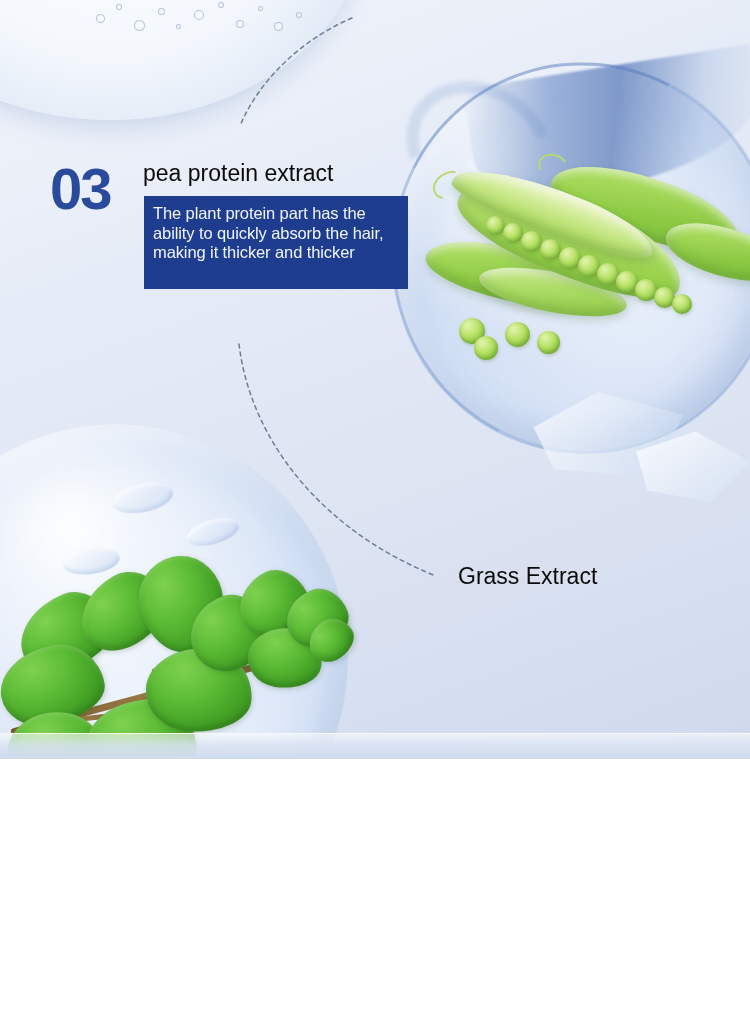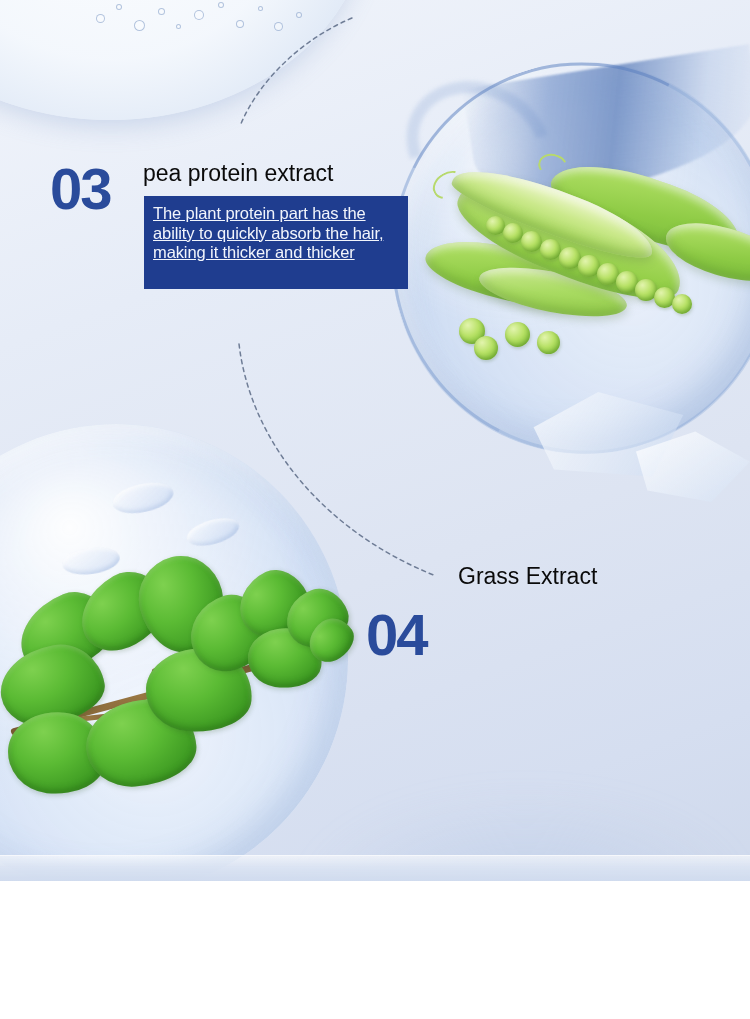--- a/index.html
+++ b/index.html
@@ -3,21 +3,21 @@
 <meta charset="utf-8">
 <style>
   * { margin:0; padding:0; box-sizing:border-box; }
   html, body {
     width:750px; height:1019px;
     font-family:"Liberation Sans", sans-serif;
     overflow:hidden;
   }
   #stage {
     position:relative;
-    width:750px; height:881px;
+    width:750px; height:759px;
     background:
       linear-gradient(160deg,#f2f5fb 0%,#e6ecf7 30%,#dde4f2 62%,#d5def0 85%,#cfd9ec 100%);
     overflow:hidden;
   }
 
   
   .art { position:absolute; pointer-events:none; }
 
   
   .sphere-top-left {
@@ -176,21 +176,20 @@
     white-space:nowrap;
   }
   .callout {
     position:absolute;
     background:#1f3d8f;
     color:#f2f5fc;
     font-size:16.5px;
     line-height:19.5px;
     padding:8px 8px 8px 9px;
     letter-spacing:-0.1px;
-    text-decoration:underline;
   }
   .callout p { margin:0; }
 </style>
 </head>
 <body>
 
 <div id="stage">
 
   <div class="art sphere-top-left"></div>
 
@@ -308,18 +307,17 @@
   </svg>
 
   <div class="num" style="left:50px; top:160px; font-size:58px;">03</div>
 
   <div class="heading" style="left:143px; top:162px; font-size:23px;">pea protein extract</div>
 
   <div class="callout" style="left:144px; top:196px; width:264px; height:93px;">
     <p>The plant protein part has the ability to quickly absorb the hair, making it thicker and thicker</p>
   </div>
 
-  <div class="num" style="left:366px; top:606px; font-size:58px;">04</div>
 
   <div class="heading" style="left:458px; top:565px; font-size:23px;">Grass Extract</div>
 
 
 </div>
 
 </body></html>

